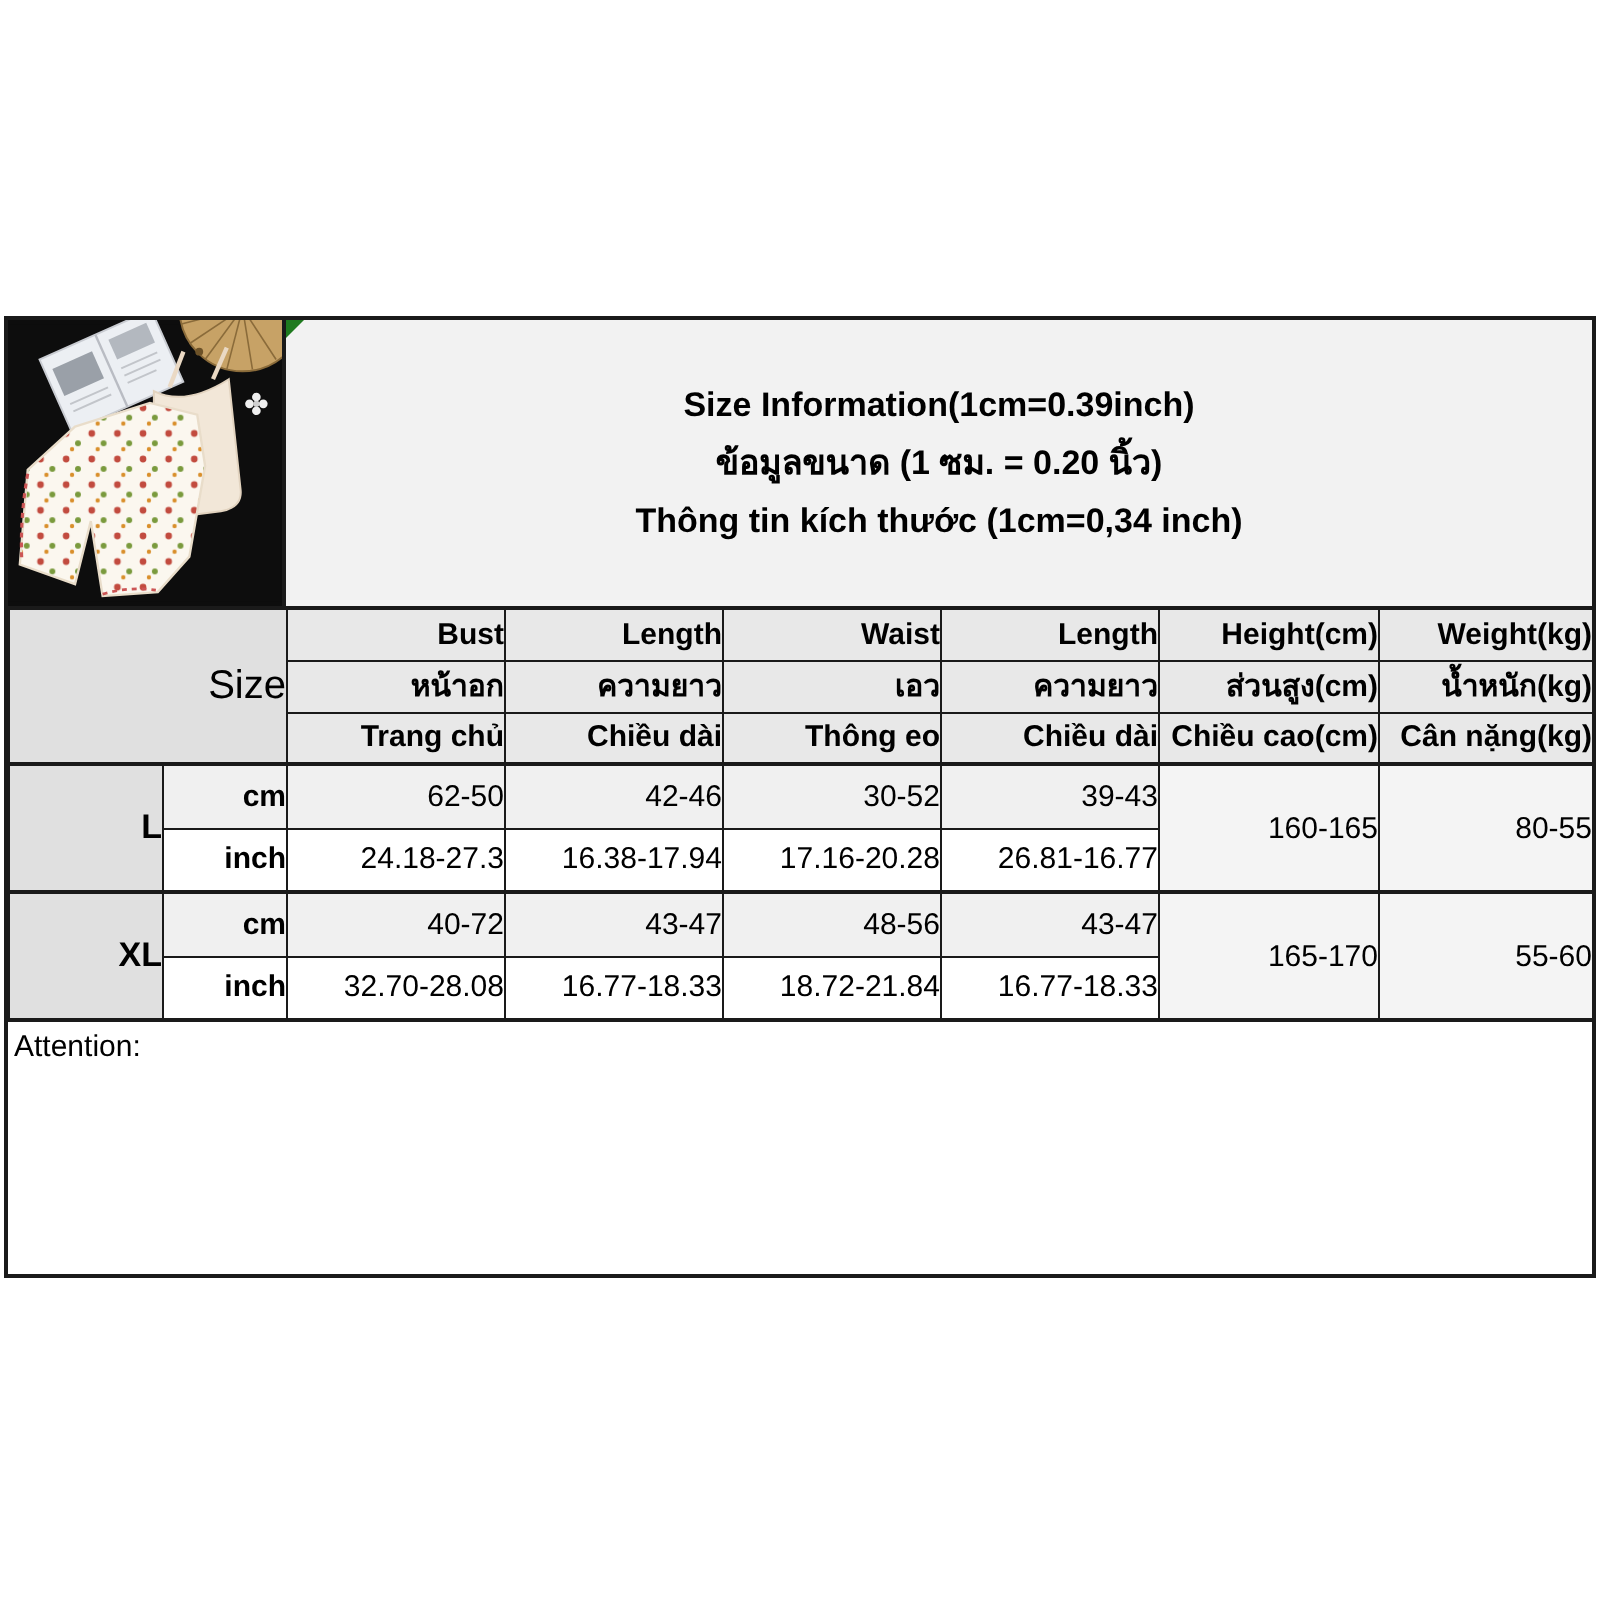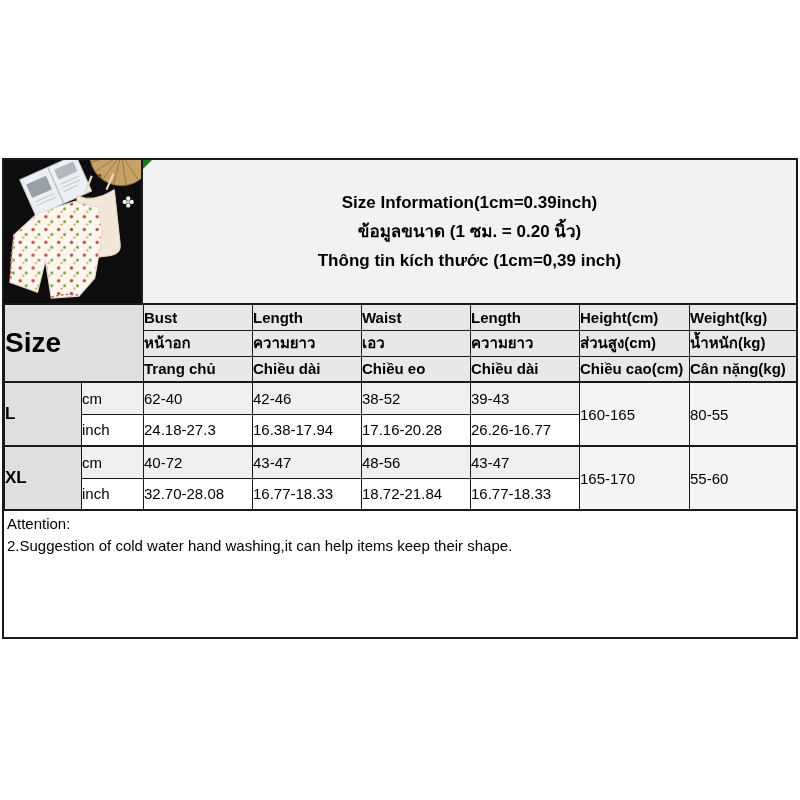--- a/index.html
+++ b/index.html
@@ -22,29 +22,29 @@
                 align-items:center; text-align:center; }
   .title-line { font-weight:bold; font-size:17px; line-height:29px; }
   .green-corner { position:absolute; top:0; left:0; width:0; height:0;
                   border-top:9px solid var(--corner_accent,#1f7a1f);
                   border-right:9px solid transparent; }
 
   
   table.size-table { flex:none; width:792px; height:208px; border-collapse:collapse;
                      table-layout:fixed; border-top:2px solid var(--border,#1a1a1a);
                      border-bottom:2px solid var(--border,#1a1a1a); }
-  .size-table td { border:1px solid var(--border,#1a1a1a); text-align:left;
+  .size-table td { border:1px solid var(--border,#1a1a1a); text-align:right;
                    vertical-align:middle; font-size:15px; padding:0; overflow:hidden; }
   tr.hrow { height:26px; }
   tr.drow { height:32px; }
   tr.sep { border-bottom:2px solid var(--border,#1a1a1a); }
-  td.c-size  { background:var(--size_cell_bg,#e0e0e0); font-weight:bold; font-size:28px; }
+  td.c-size  { background:var(--size_cell_bg,#e0e0e0); font-weight:normal; font-size:20px; }
   td.hcell   { background:var(--header_cell_bg,#e8e8e8); font-weight:bold; }
   td.szcell  { background:var(--size_cell_bg,#e0e0e0); font-weight:bold; font-size:17px; }
-  td.unit    { font-weight:normal; }
+  td.unit    { font-weight:bold; }
   tr.row-cm td.val,  tr.row-cm td.unit  { background:var(--cm_row_bg,#f0f0f0); }
   tr.row-inch td.val, tr.row-inch td.unit { background:var(--inch_row_bg,#ffffff); }
   td.hw { background:var(--range_cell_bg,#f4f4f4); }
 
   
   .attention { flex:1; background:#fff; padding:2px 0 0 3px;
                font-size:15px; line-height:22px; text-align:left; }
 </style>
 </head>
 <body>
@@ -110,21 +110,21 @@
             <circle cx="122.5" cy="40.5" r="2.2"></circle>
             <circle cx="126" cy="44" r="2.2"></circle>
             <circle cx="126" cy="40.5" r="1.6" fill="#cfcfcf"></circle>
           </g>
         </svg>
       </div>
       <div class="title-area">
         <span class="green-corner"></span>
         <div class="title-line">Size Information(1cm=0.39inch)</div>
         <div class="title-line">ข้อมูลขนาด (1 ซม. = 0.20 นิ้ว)</div>
-        <div class="title-line">Thông tin kích thước (1cm=0,39 inch)</div>
+        <div class="title-line">Thông tin kích thước (1cm=0,34 inch)</div>
       </div>
     </div>
 
     <table class="size-table">
       <colgroup>
         <col style="width:77px">
           <col style="width:62px">
         <col style="width:109px">
           <col style="width:109px">
         <col style="width:109px">
@@ -146,41 +146,41 @@
         <td class="hcell">หน้าอก</td>
         <td class="hcell">ความยาว</td>
         <td class="hcell">เอว</td>
         <td class="hcell">ความยาว</td>
         <td class="hcell">ส่วนสูง(cm)</td>
         <td class="hcell">น้ำหนัก(kg)</td>
       </tr>
       <tr class="hrow sep">
         <td class="hcell">Trang chủ</td>
         <td class="hcell">Chiều dài</td>
-        <td class="hcell">Chiều eo</td>
+        <td class="hcell">Thông eo</td>
         <td class="hcell">Chiều dài</td>
         <td class="hcell">Chiều cao(cm)</td>
         <td class="hcell">Cân nặng(kg)</td>
       </tr>
       <tr class="drow row-cm">
         <td class="szcell" rowspan="2">L</td>
         <td class="unit">cm</td>
-        <td class="val">62-40</td>
+        <td class="val">62-50</td>
         <td class="val">42-46</td>
-        <td class="val">38-52</td>
+        <td class="val">30-52</td>
         <td class="val">39-43</td>
         <td class="hw" rowspan="2">160-165</td>
         <td class="hw" rowspan="2">80-55</td>
       </tr>
       <tr class="drow row-inch sep">
         <td class="unit">inch</td>
         <td class="val">24.18-27.3</td>
         <td class="val">16.38-17.94</td>
         <td class="val">17.16-20.28</td>
-        <td class="val">26.26-16.77</td>
+        <td class="val">26.81-16.77</td>
       </tr>
       <tr class="drow row-cm">
         <td class="szcell" rowspan="2">XL</td>
         <td class="unit">cm</td>
         <td class="val">40-72</td>
         <td class="val">43-47</td>
         <td class="val">48-56</td>
         <td class="val">43-47</td>
         <td class="hw" rowspan="2">165-170</td>
         <td class="hw" rowspan="2">55-60</td>
@@ -190,17 +190,16 @@
         <td class="val">32.70-28.08</td>
         <td class="val">16.77-18.33</td>
         <td class="val">18.72-21.84</td>
         <td class="val">16.77-18.33</td>
       </tr>
     </tbody>
       </table>
 
     <div class="attention">
       <div>Attention:</div>
-      <div>2.Suggestion of cold water hand washing,it can help items keep their shape.</div>
     </div>
 
   </div>
 </div>
 
 </body></html>

